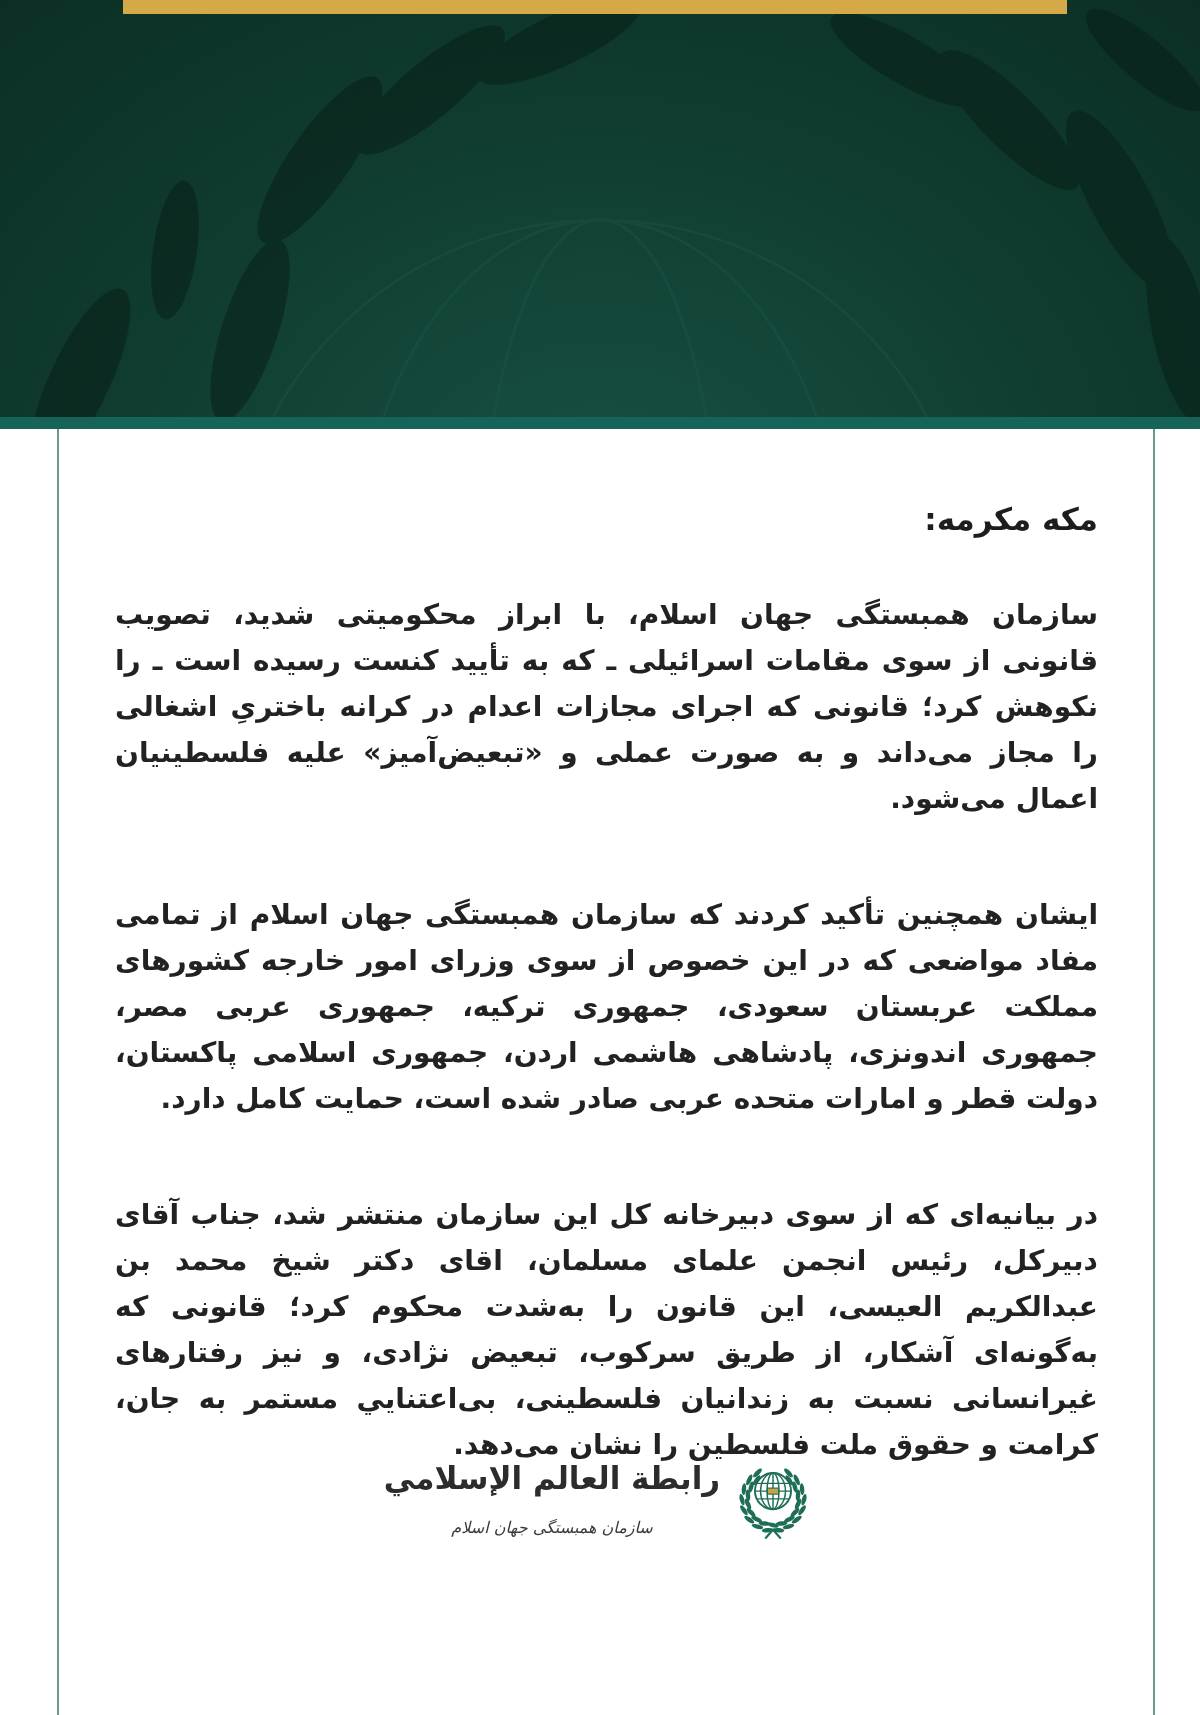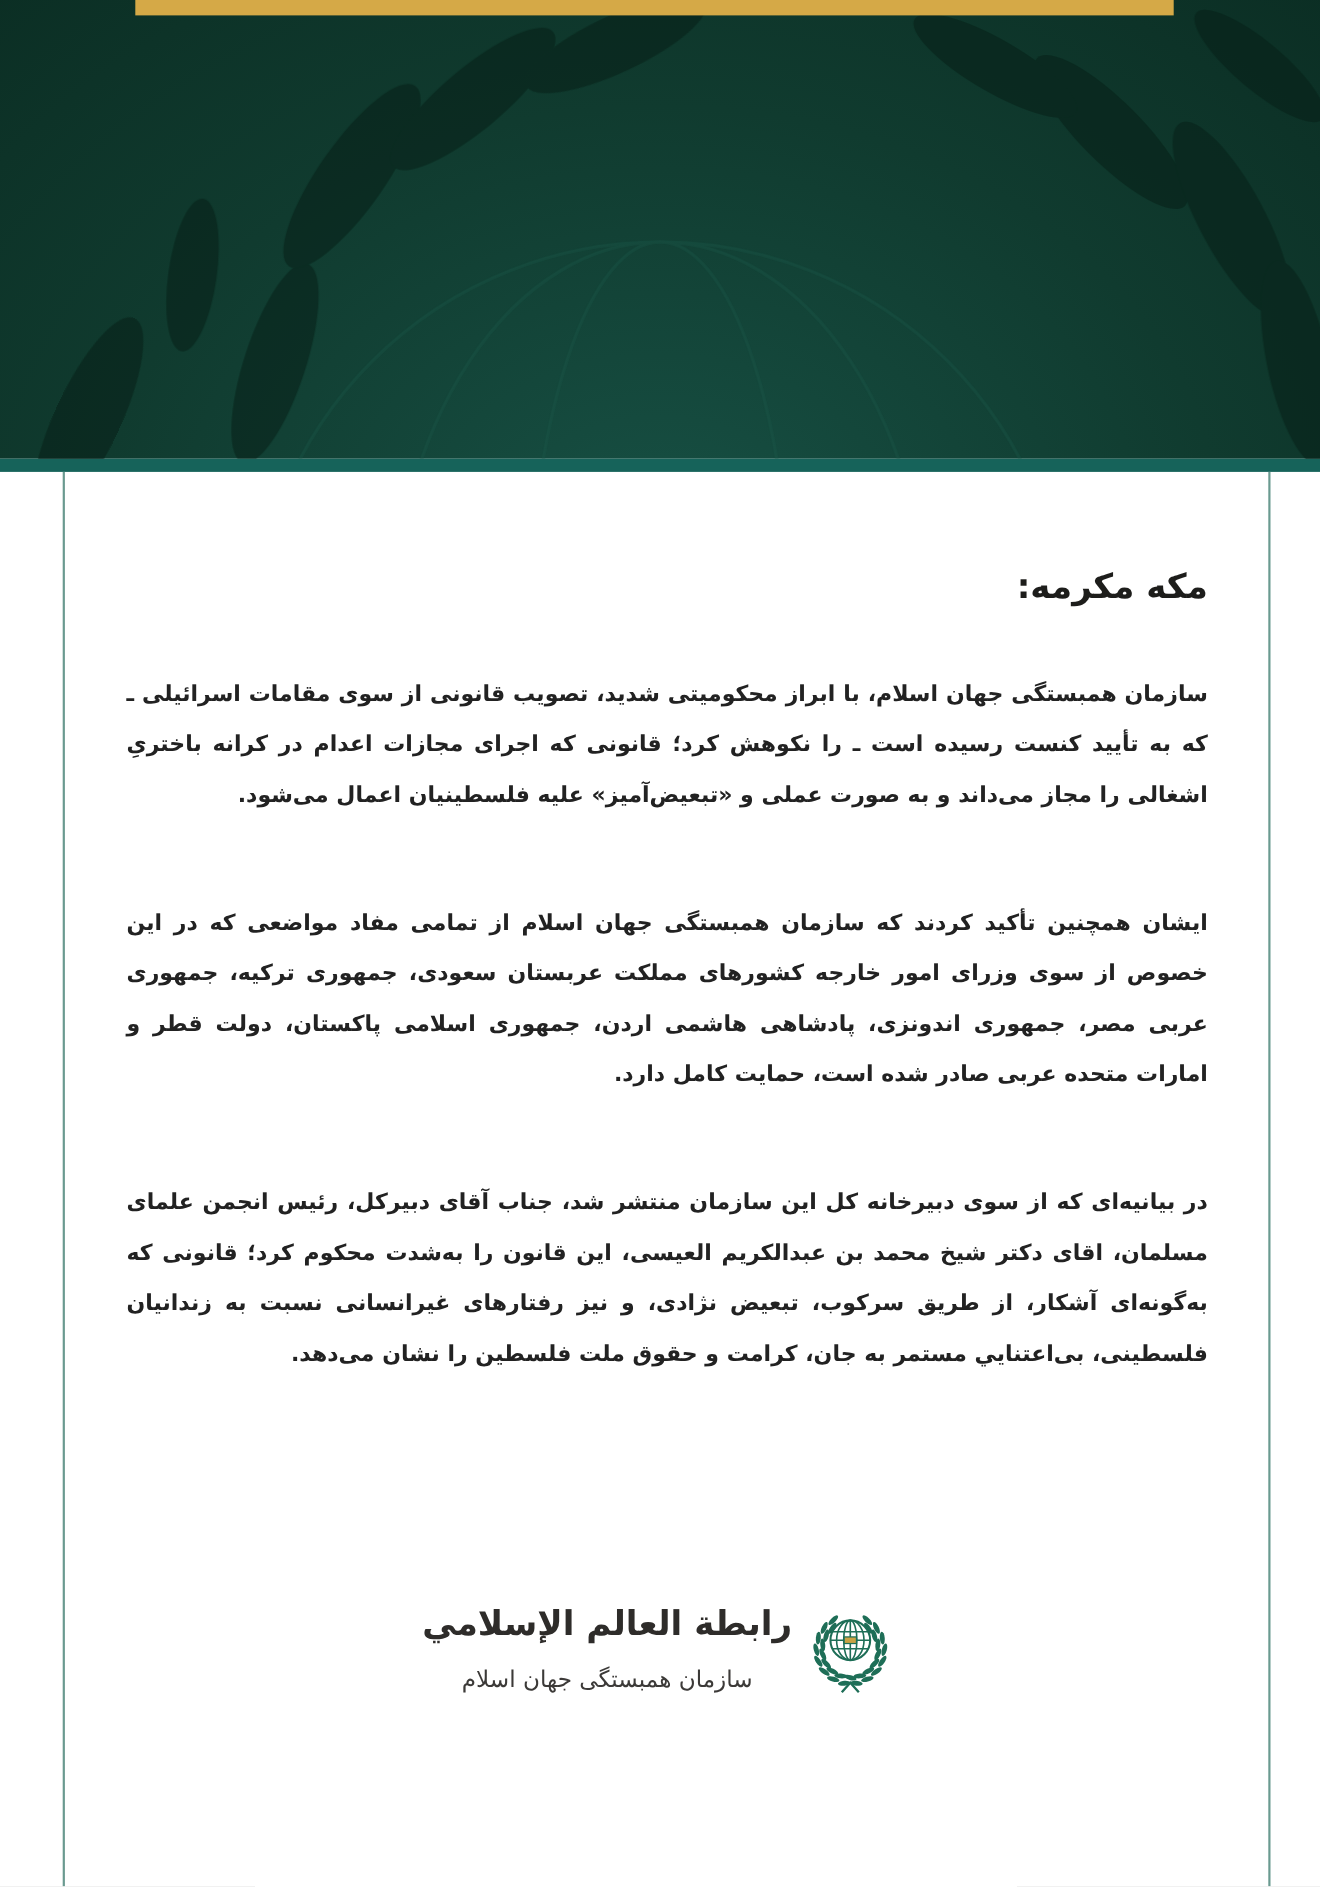--- a/index.html
+++ b/index.html
@@ -33,40 +33,40 @@
   .rule{position:absolute;top:429px;bottom:0;width:2px;background:#6a9a90;}
   .rule.left{left:57px;}
   .rule.right{left:1153px;}
   
   .content{
     position:absolute;top:429px;left:115px;width:983px;
     padding-top:72px;direction:rtl;color:#222222;
   }
   .location-heading{
     font-size:31px;font-weight:700;color:#1d1d1b;
-    margin:15px 0 55px 0;text-align:right;
+    margin:0 0 55px 0;text-align:right;
   }
   .content p{
-    font-size:20px;font-weight:700;line-height:46px;
+    font-size:28px;font-weight:700;line-height:46px;
     text-align:justify;margin:0 0 70px 0;
   }
   
   .logo{
     position:absolute;top:1452px;left:0;width:100%;
     display:flex;justify-content:center;align-items:center;
     direction:rtl;gap:10px;
   }
   .logo-emblem{width:86px;height:92px;flex:0 0 auto;}
   .logo-text{display:flex;flex-direction:column;align-items:center;}
   .logo-arabic{
     font-size:31px;font-weight:700;color:#2e2c2a;line-height:1.25;direction:rtl;
   }
   .logo-persian{
-    font-size:21px;font-weight:400;color:#3c3a38;letter-spacing:1px;
-    margin-top:20px;direction:rtl;
+    font-size:16px;font-weight:400;color:#3c3a38;letter-spacing:1px;
+    margin-top:20px;direction:rtl;font-style:italic;
   }
 </style>
 </head>
 <body>
 
 <div class="page">
 
   <div class="header">
     <svg class="header-deco" viewBox="0 0 1200 417" aria-hidden="true">
       <g fill="#082018" opacity="0.55">

